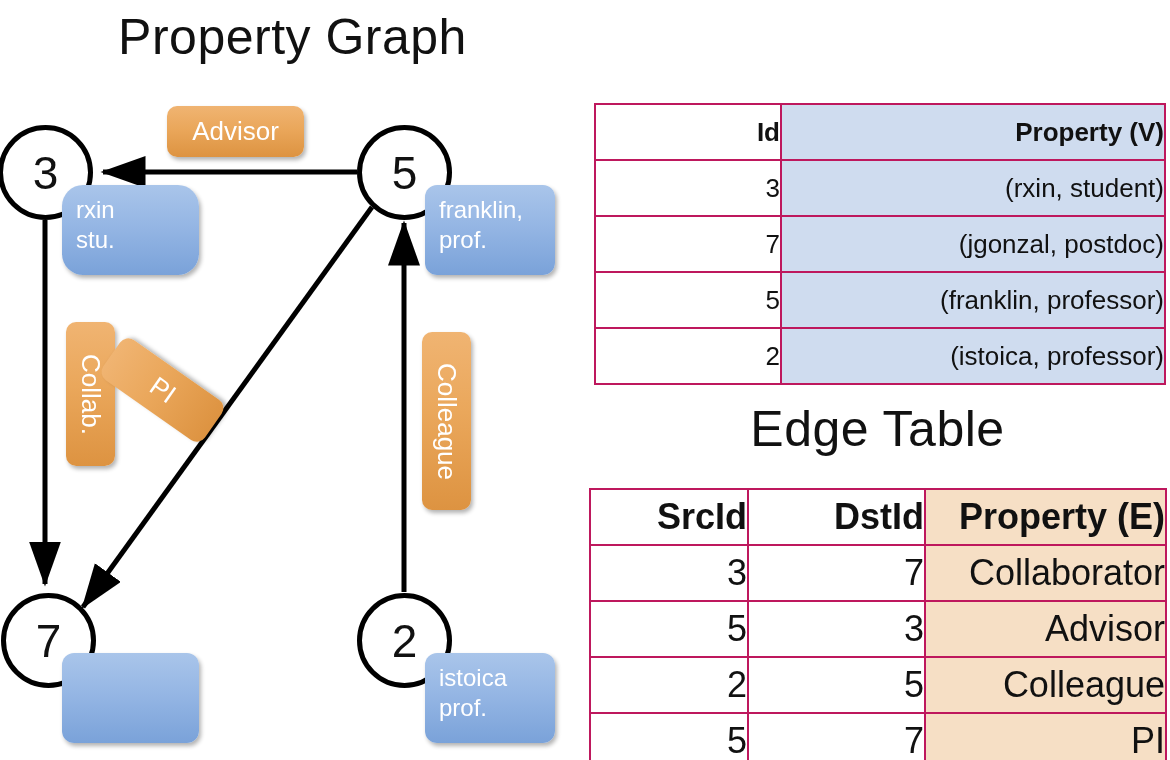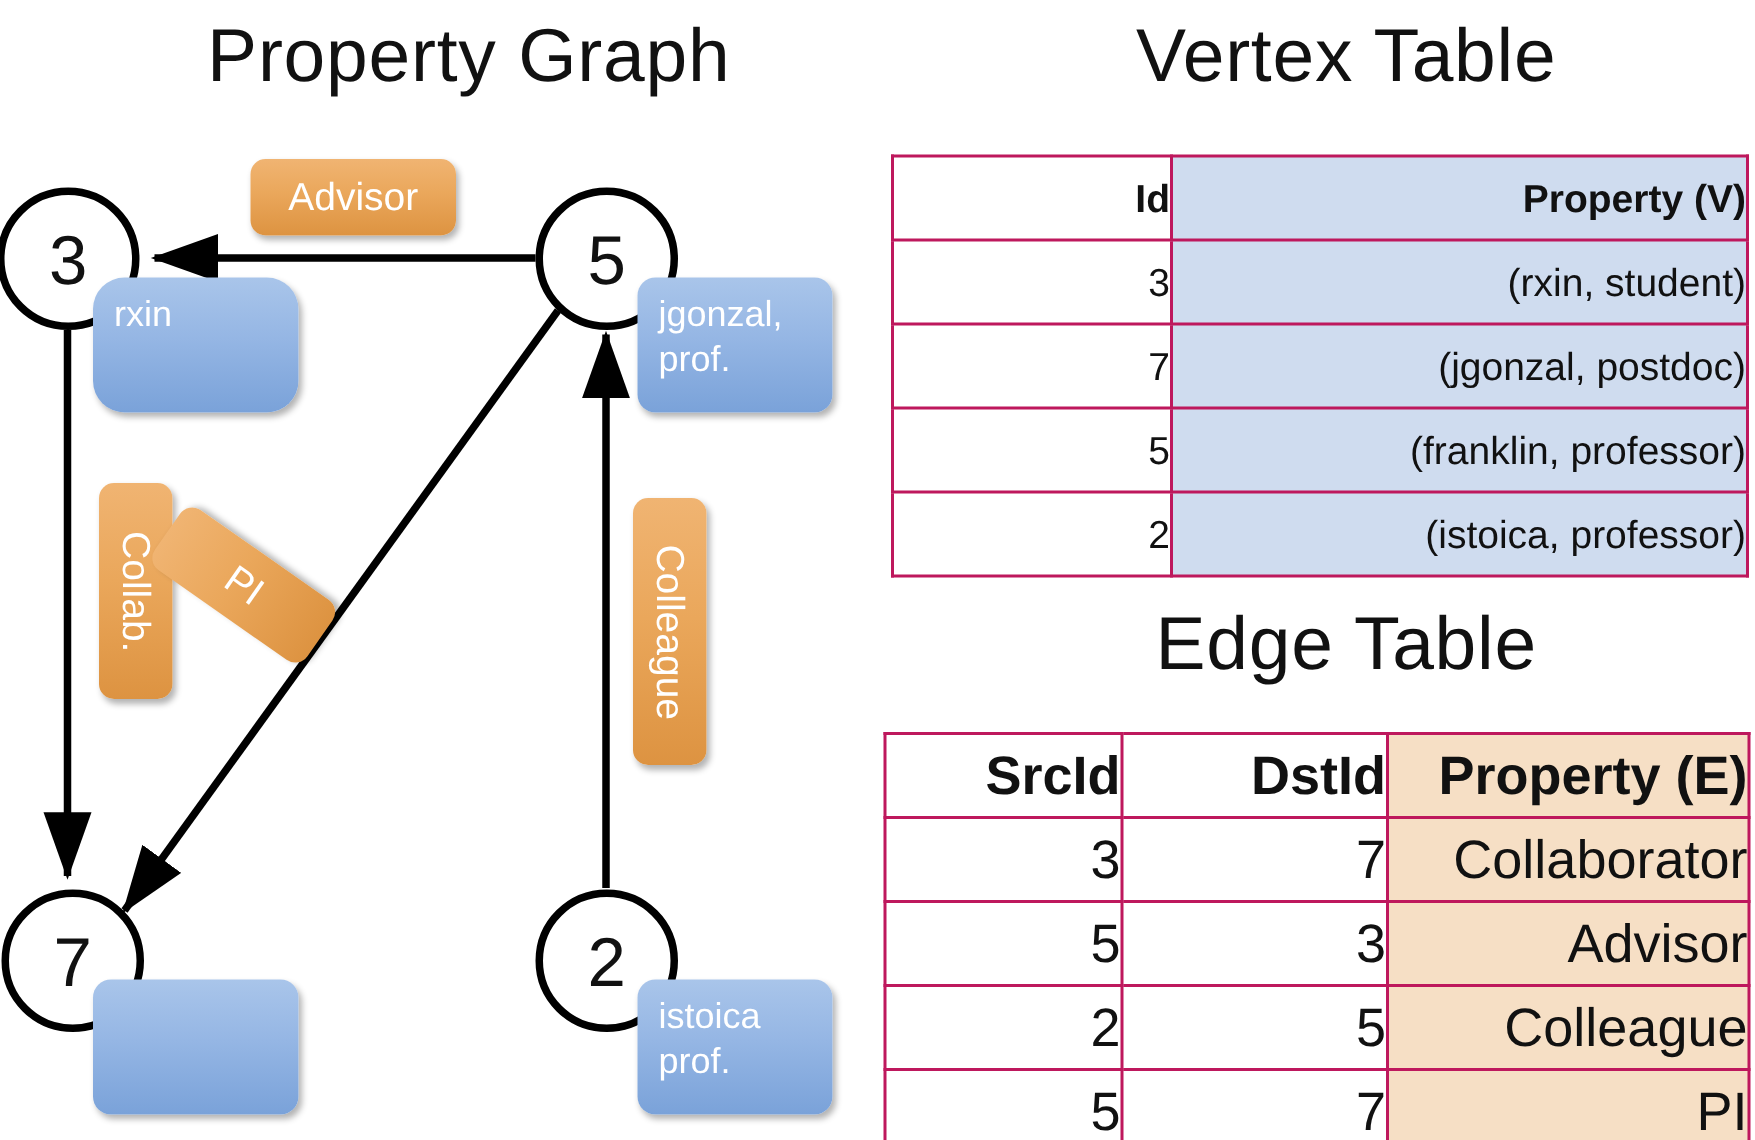--- a/index.html
+++ b/index.html
@@ -9,21 +9,20 @@
     overflow:hidden;position:relative;
   }
   #stage{position:absolute;left:0;top:0;width:1170px;height:760px;}
 
   
   .title{
     position:absolute;text-align:center;
     font-family:"Liberation Sans", sans-serif;
     font-weight:300;color:#111;letter-spacing:.5px;
     white-space:nowrap;
-    margin-left:20px;
   }
   #title-property-graph{left:0;top:8px;width:585px;font-size:50px;line-height:58px;}
   #title-vertex-table {left:585px;top:8px;width:585px;font-size:50px;line-height:58px;}
   #title-edge-table   {left:585px;top:400px;width:585px;font-size:50px;line-height:58px;}
 
   
   #graph-svg{position:absolute;left:0;top:0;width:585px;height:760px;}
 
   
   .node{
@@ -80,21 +79,20 @@
   #edge-table .c-src{width:156px;background:#ffffff;}
   #edge-table .c-dst{width:175px;background:#ffffff;}
   #edge-table .c-prop{background:#f6dfc5;}
 </style>
 </head>
 <body>
 
 <div id="stage">
 
   <div class="title" id="title-property-graph">Property Graph</div>
-  <div class="title" id="title-vertex-table">Vertex Table</div>
   <div class="title" id="title-edge-table">Edge Table</div>
 
   <svg id="graph-svg" viewBox="0 0 585 760">
     <defs>
       <marker id="ah" markerWidth="10" markerHeight="10" refX="8.5" refY="3.2" orient="auto" markerUnits="strokeWidth">
         <path d="M0,0 L9,3.2 L0,6.4 z" fill="#000"></path>
       </marker>
     </defs>
 
     <line x1="357" y1="172" x2="103" y2="172" stroke="#000" stroke-width="5" marker-end="url(#ah)"></line>
@@ -114,24 +112,25 @@
   </div>
   <div class="node" style="left:1px;top:593px;width:95px;height:95px;">
     <span>7</span>
   </div>
   <div class="node" style="left:357px;top:593px;width:95px;height:95px;">
     <span>2</span>
   </div>
 
   <div class="vbox" style="left:62px;top:185px;width:137px;height:90px;border-radius:21px;">
     <div>rxin</div>
+    <div>stu.</div>
   </div>
 
   <div class="vbox" style="left:425px;top:185px;width:130px;height:90px;">
-    <div>jgonzal,</div>
+    <div>franklin,</div>
     <div>prof.</div>
   </div>
 
   <div class="vbox" style="left:62px;top:653px;width:137px;height:90px;">
   </div>
 
   <div class="vbox" style="left:425px;top:653px;width:130px;height:90px;">
     <div>istoica</div>
     <div>prof.</div>
   </div>

